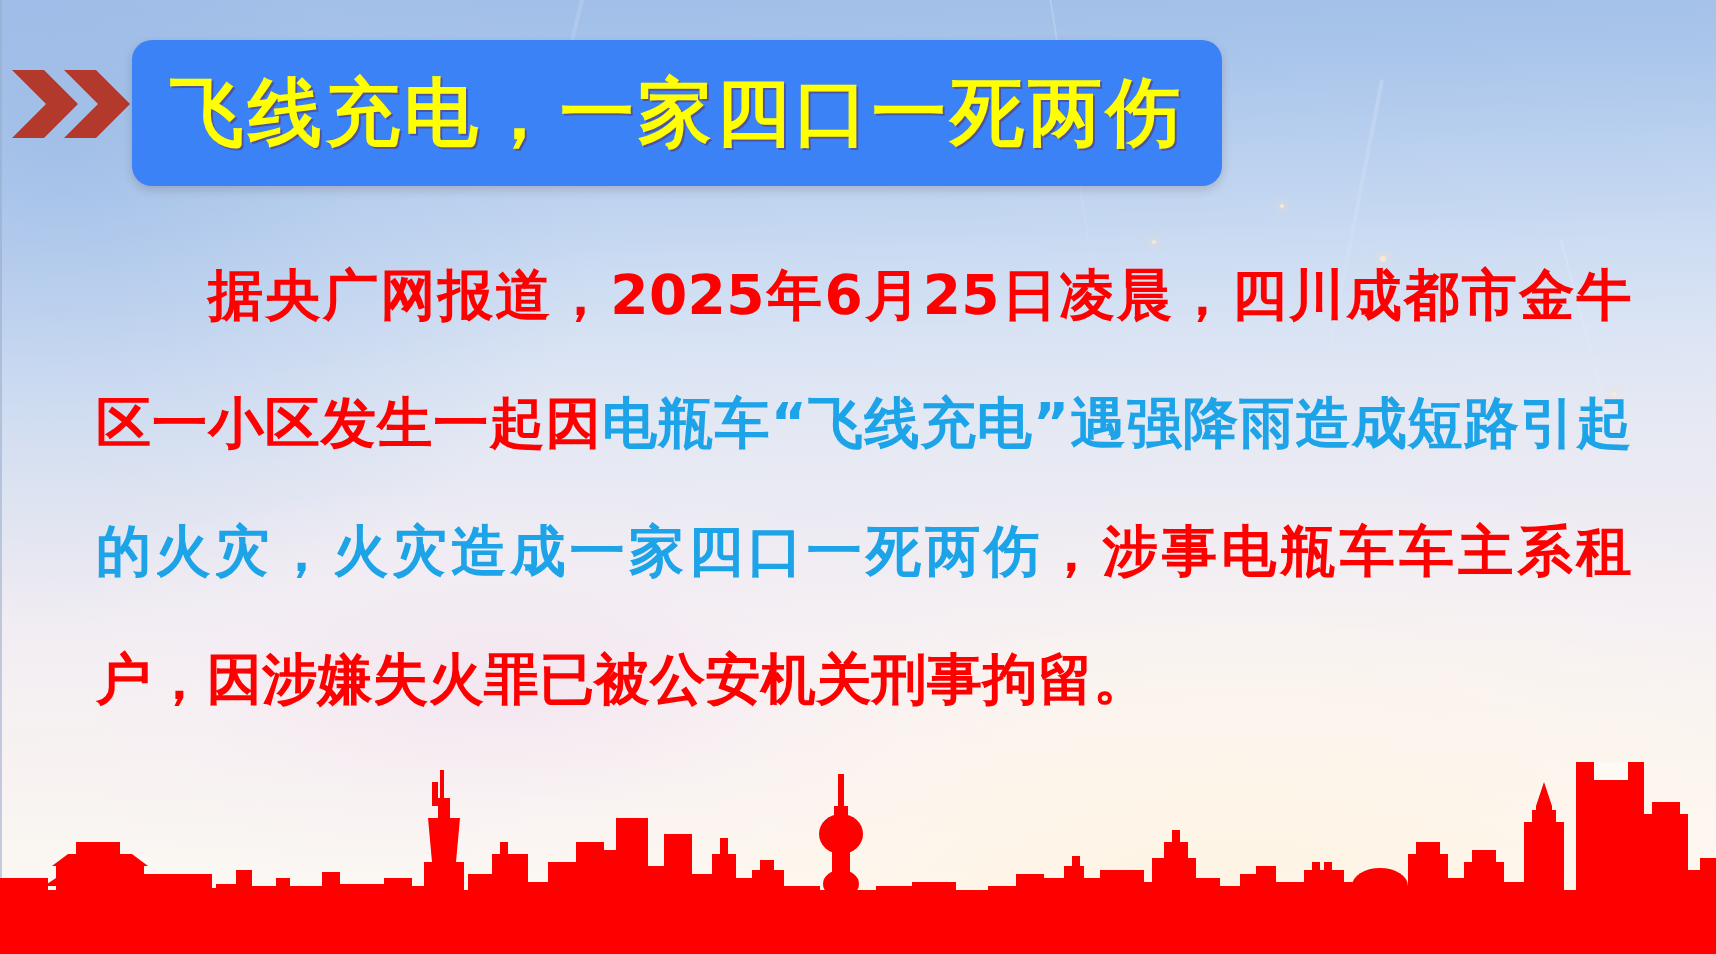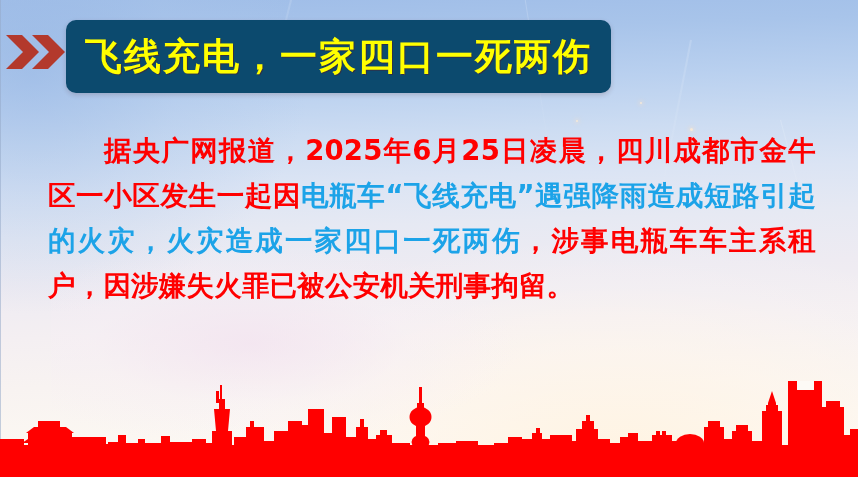--- a/index.html
+++ b/index.html
@@ -120,26 +120,26 @@
     font-size: 37px;
     letter-spacing: 2px;
     line-height: 1;
     white-space: nowrap;
     text-shadow: 1px 1px 0 rgba(120,0,0,0.35);
   }
   
   .body-copy {
     position: absolute;
     left: 48px;
-    top: 128px;
+    top: 116px;
     width: 768px;
     font-family: "DejaVu Sans", "Liberation Sans", sans-serif;
     font-weight: bold;
     font-size: 27.5px;
-    line-height: 45px;
+    line-height: 64px;
     letter-spacing: 0.2px;
     text-align: justify;
     text-justify: inter-character;
   }
   .body-copy .lead {
     display: inline-block;
     width: 55px;
   }
   .body-copy span.seg { white-space: pre-wrap; }
 </style>
@@ -166,21 +166,21 @@
 
   <div class="edge-line"></div>
 
   <div class="chevrons">
     <svg width="60" height="38" viewBox="0 0 60 38" xmlns="http://www.w3.org/2000/svg">
       <polygon id="chev1" points="0,2 16,2 33,19 16,36 0,36 17,19" fill="#B3392C"></polygon>
       <polygon id="chev2" points="26,2 42,2 59,19 42,36 26,36 43,19" fill="#B3392C"></polygon>
     </svg>
   </div>
 
-  <div class="title-banner" style="background: #0c4a6e;">
+  <div class="title-banner" style="background: #3b82f6;">
     <div class="title-text" style="color: rgb(255, 255, 0);">飞线充电，一家四口一死两伤</div>
   </div>
 
   <div class="body-copy">
     <span class="lead"></span><span class="seg" style="color: rgb(255, 0, 0);">据央广网报道，2025年6月25日凌晨，四川成都市金牛区一小区发生一起因</span><span class="seg" style="color: rgb(28, 163, 232);">电瓶车“飞线充电”遇强降雨造成短路引起的火灾，火灾造成一家四口一死两伤</span><span class="seg" style="color: rgb(255, 0, 0);">，涉事电瓶车车主系租户，因涉嫌失火罪已被公安机关刑事拘留。</span>
   </div>
 
   <div class="hline"></div>
 
   <div class="skyline">

